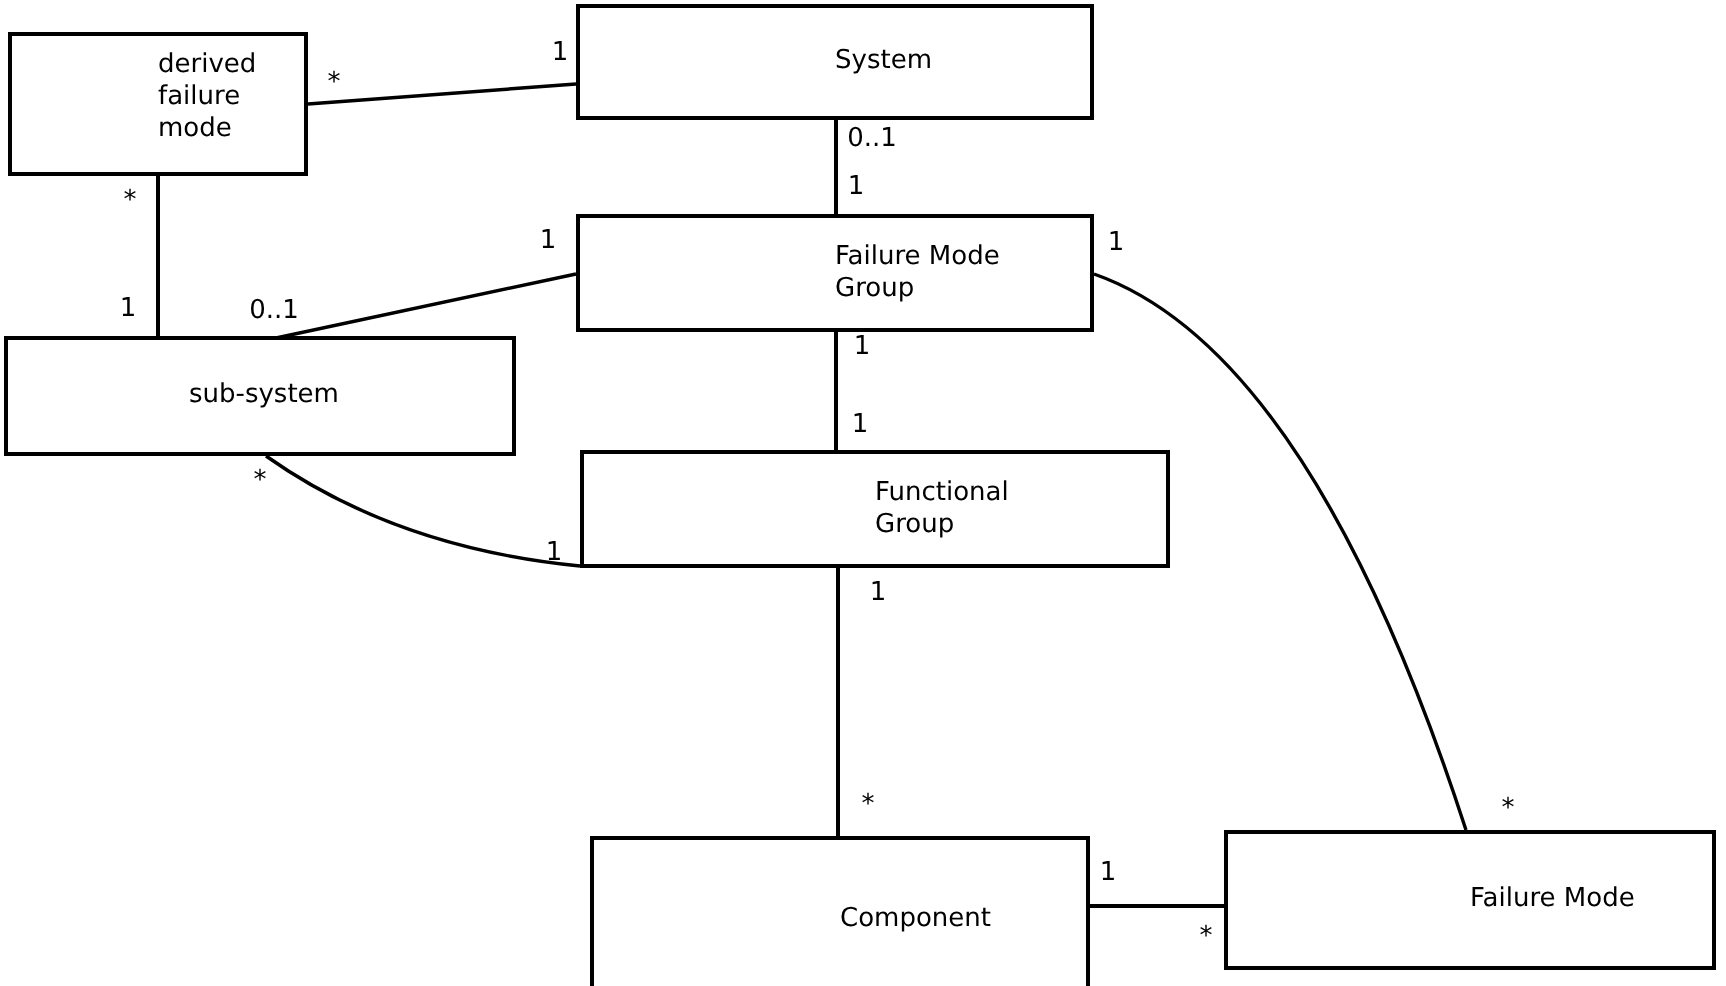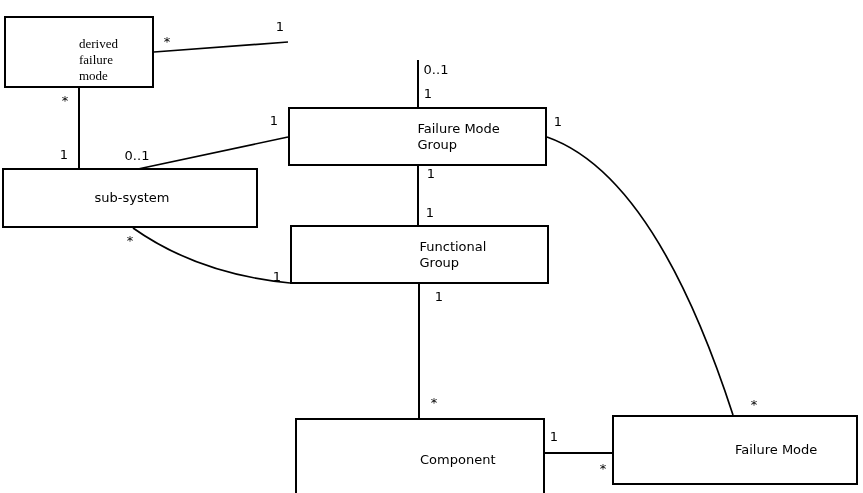--- a/index.html
+++ b/index.html
@@ -42,22 +42,21 @@
   }
   
   .label-centerstart .node-label {
     left: 50%;
     top: 50%;
     transform: translateY(-50%);
   }
   
   .label-centerstart-bottom .node-label {
     left: 50%;
-    bottom: 2px;
-    font-family: Liberation Serif, serif;
+    bottom: 13px;
   }
   
   .label-center .node-label {
     left: 4px;
     right: 0;
     top: 50%;
     transform: translateY(-50%);
     text-align: center;
   }
   .mult {
@@ -85,31 +84,34 @@
     <path d="M 133 228 Q 198 274 290 283" stroke-width="1.7"></path>
     <path d="M 547 137 Q 655 175 733 415" stroke-width="1.7"></path>
   </svg>
 
   <div class="node label-centerstart-bottom" style="left:4px; top:16px; width:150px; height:72px;">
     <span class="node-label">derived
 failure
 mode</span>
   </div>
 
+  <div class="node label-centerstart" style="left:288px; top:2px; width:259px; height:58px;">
+    <span class="node-label">System</span>
+  </div>
 
   <div class="node label-centerstart" style="left:288px; top:107px; width:259px; height:59px;">
     <span class="node-label">Failure Mode
 Group</span>
   </div>
 
   <div class="node label-center" style="left:2px; top:168px; width:256px; height:60px;">
     <span class="node-label">sub-system</span>
   </div>
 
-  <div class="node label-centerstart" style="left:290px; top:225px; width:259px; height:59px;">
+  <div class="node label-centerstart" style="left:290px; top:225px; width:295px; height:59px;">
     <span class="node-label">Functional
 Group</span>
   </div>
 
   <div class="node label-centerstart" style="left:295px; top:418px; width:250px; height:84px;">
     <span class="node-label">Component</span>
   </div>
 
   <div class="node label-centerstart" style="left:612px; top:415px; width:246px; height:70px;">
     <span class="node-label">Failure Mode</span>

